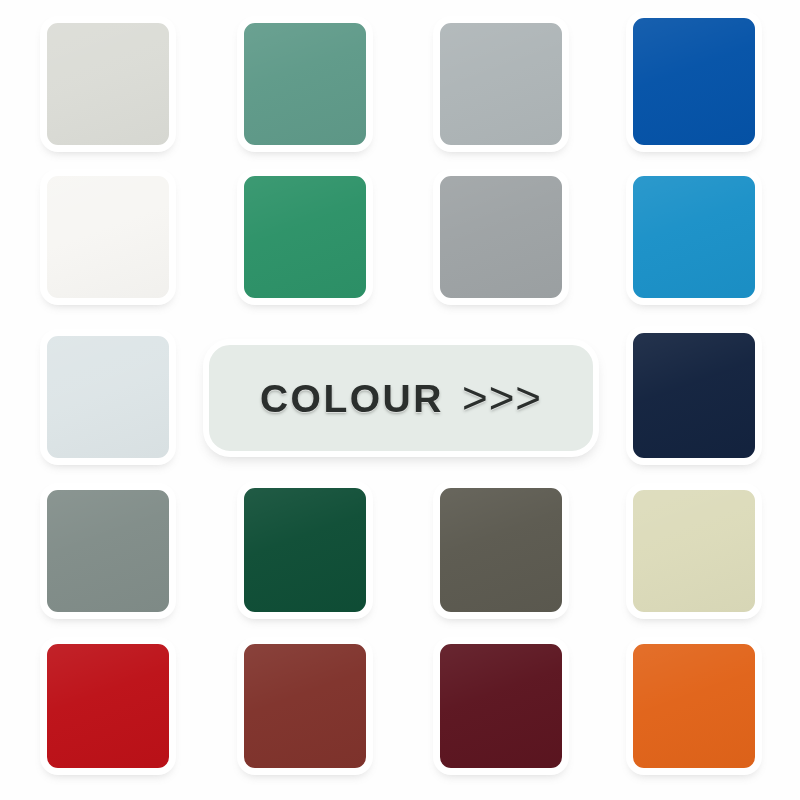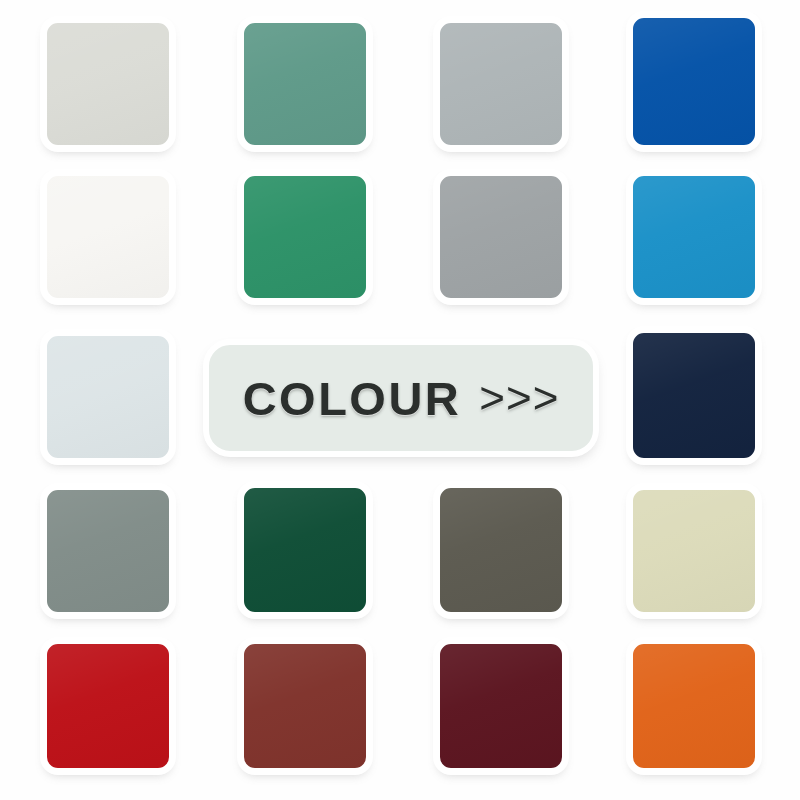--- a/index.html
+++ b/index.html
@@ -60,21 +60,21 @@
       0 0 0 3px #ffffff,
       0 6px 11px rgba(120,120,120,0.22),
       0 1px 3px rgba(120,120,120,0.16);
     display: flex;
     align-items: center;
     justify-content: center;
     gap: 18px;
   }
   #colour-pill-word {
     font-family: "Liberation Sans", sans-serif;
-    font-size: 47px;
+    font-size: 39px;
     font-weight: bold;
     letter-spacing: 2.5px;
     color: #2b2f2d;
     text-shadow:
       0 1px 0 rgba(255,255,255,0.55),
       0 2px 3px rgba(90,95,92,0.45);
     line-height: 1;
     white-space: nowrap;
   }
   #colour-pill-chevrons {

